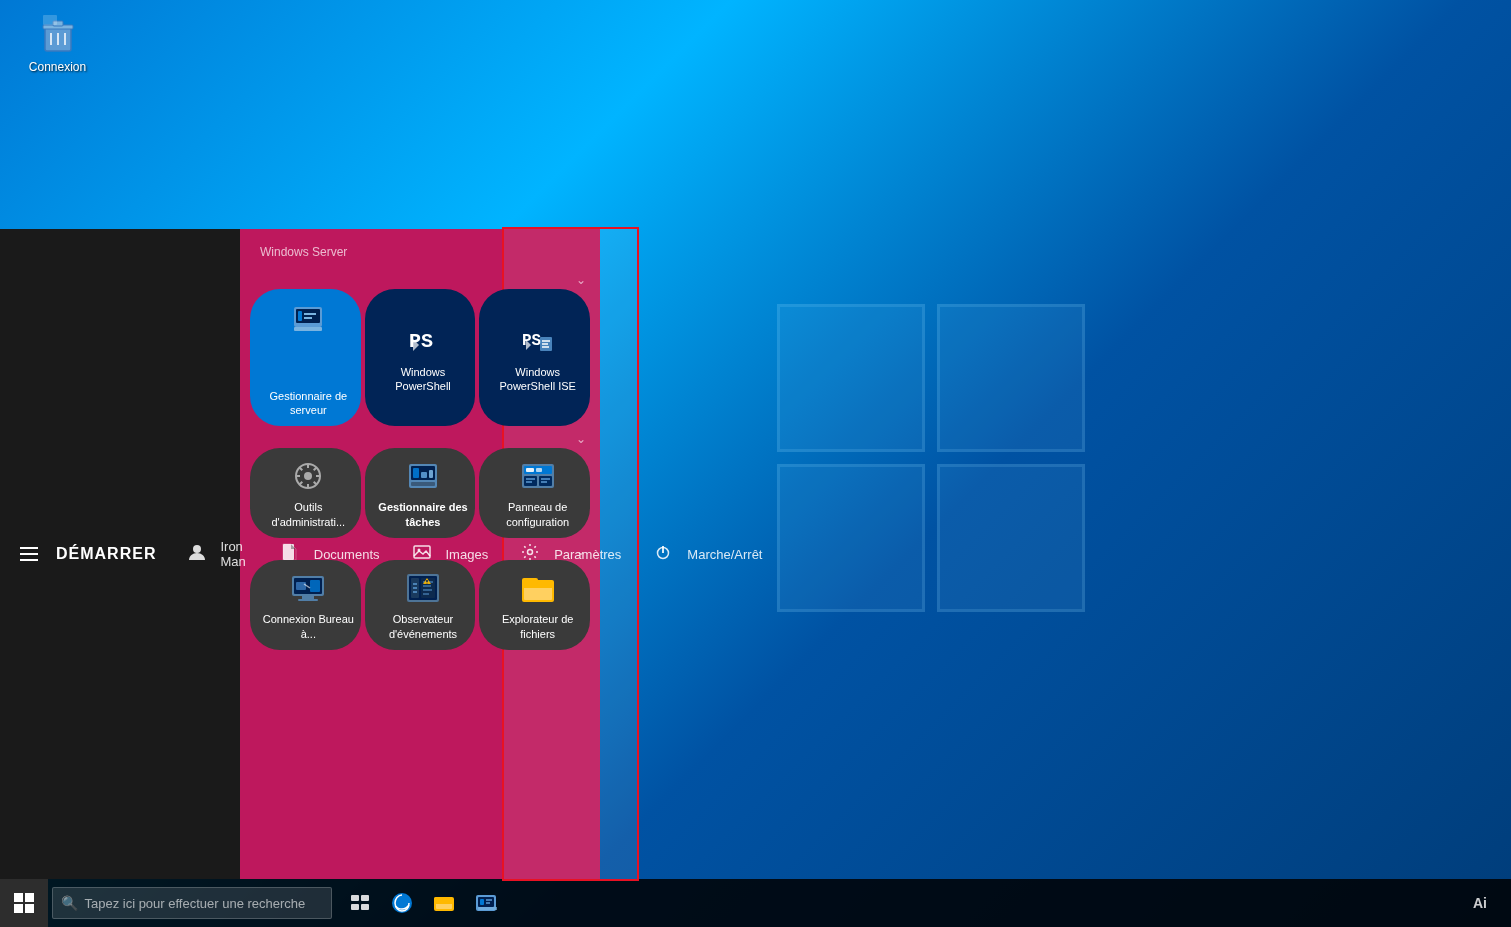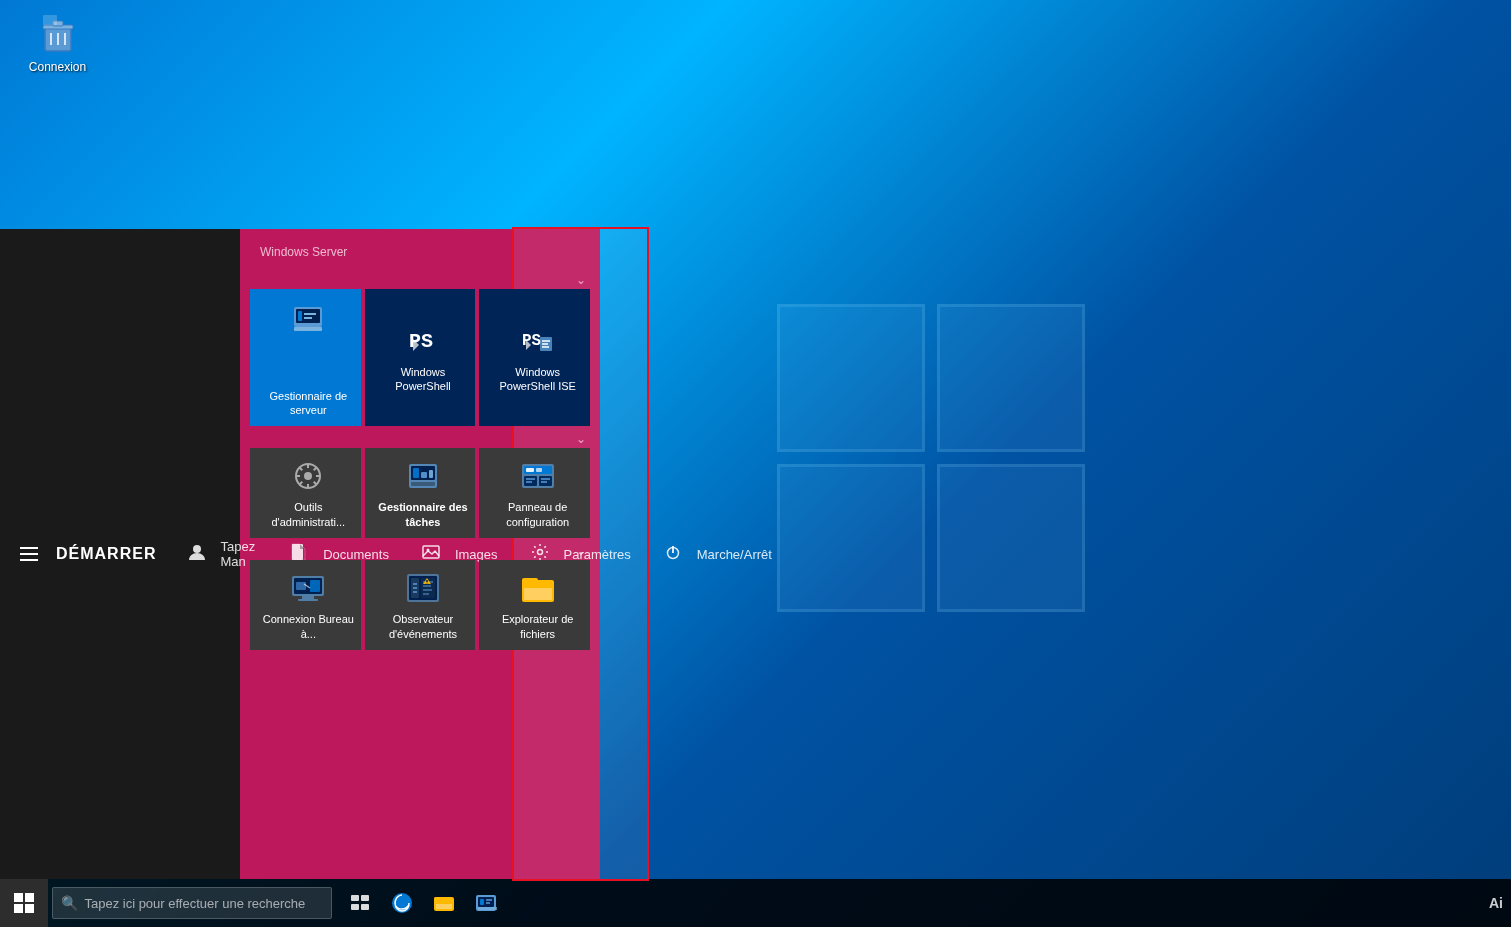--- a/index.html
+++ b/index.html
@@ -250,20 +250,21 @@
     .tile {
       background: #3a3a3a;
       display: flex;
       flex-direction: column;
       align-items: center;
       justify-content: center;
       padding: 10px 6px 8px 12px;
       cursor: pointer;
       min-height: 90px;
       position: relative;
+      border-radius: 30px;
     }
 
     .tile-icon {
       font-size: 32px;
       margin-bottom: 6px;
       display: flex;
       align-items: center;
       justify-content: center;
     }
     .tile-label {
@@ -277,21 +278,21 @@
     .tile-icon svg {
       width: 36px;
       height: 36px;
     }
 
     
     .taskbar-right {
       margin-left: auto;
       display: flex;
       align-items: center;
-      padding-right: 8px;
+      padding-right: 24px;
       gap: 4px;
       color: white;
       font-size: 12px;
     }
   </style>
 </head>
 <body>
 
 <div id="desktop">
 
@@ -332,21 +333,21 @@
 
       <div class="start-spacer"></div>
 
       <div class="start-nav-item">
         <span class="nav-icon">
           <svg width="18" height="18" viewBox="0 0 18 18" fill="white" opacity="0.85">
             <circle cx="9" cy="6" r="4"></circle>
             <path d="M1 17c0-4 3.6-7 8-7s8 3 8 7" fill="white"></path>
           </svg>
         </span>
-        <span>Tapez Man</span>
+        <span>Iron Man</span>
       </div>
 
       <div class="start-nav-item">
         <span class="nav-icon">
           <svg width="18" height="18" viewBox="0 0 18 18" fill="none">
             <rect x="2" y="1" width="11" height="16" rx="1" fill="white" opacity="0.85"></rect>
             <polyline points="10,1 10,6 15,6" fill="#555" opacity="0.5"></polyline>
             <path d="M10 1 L15 6 L15 17 L2 17 L2 1 Z" fill="none" stroke="rgba(255,255,255,0.5)" stroke-width="0.5"></path>
           </svg>
         </span>

